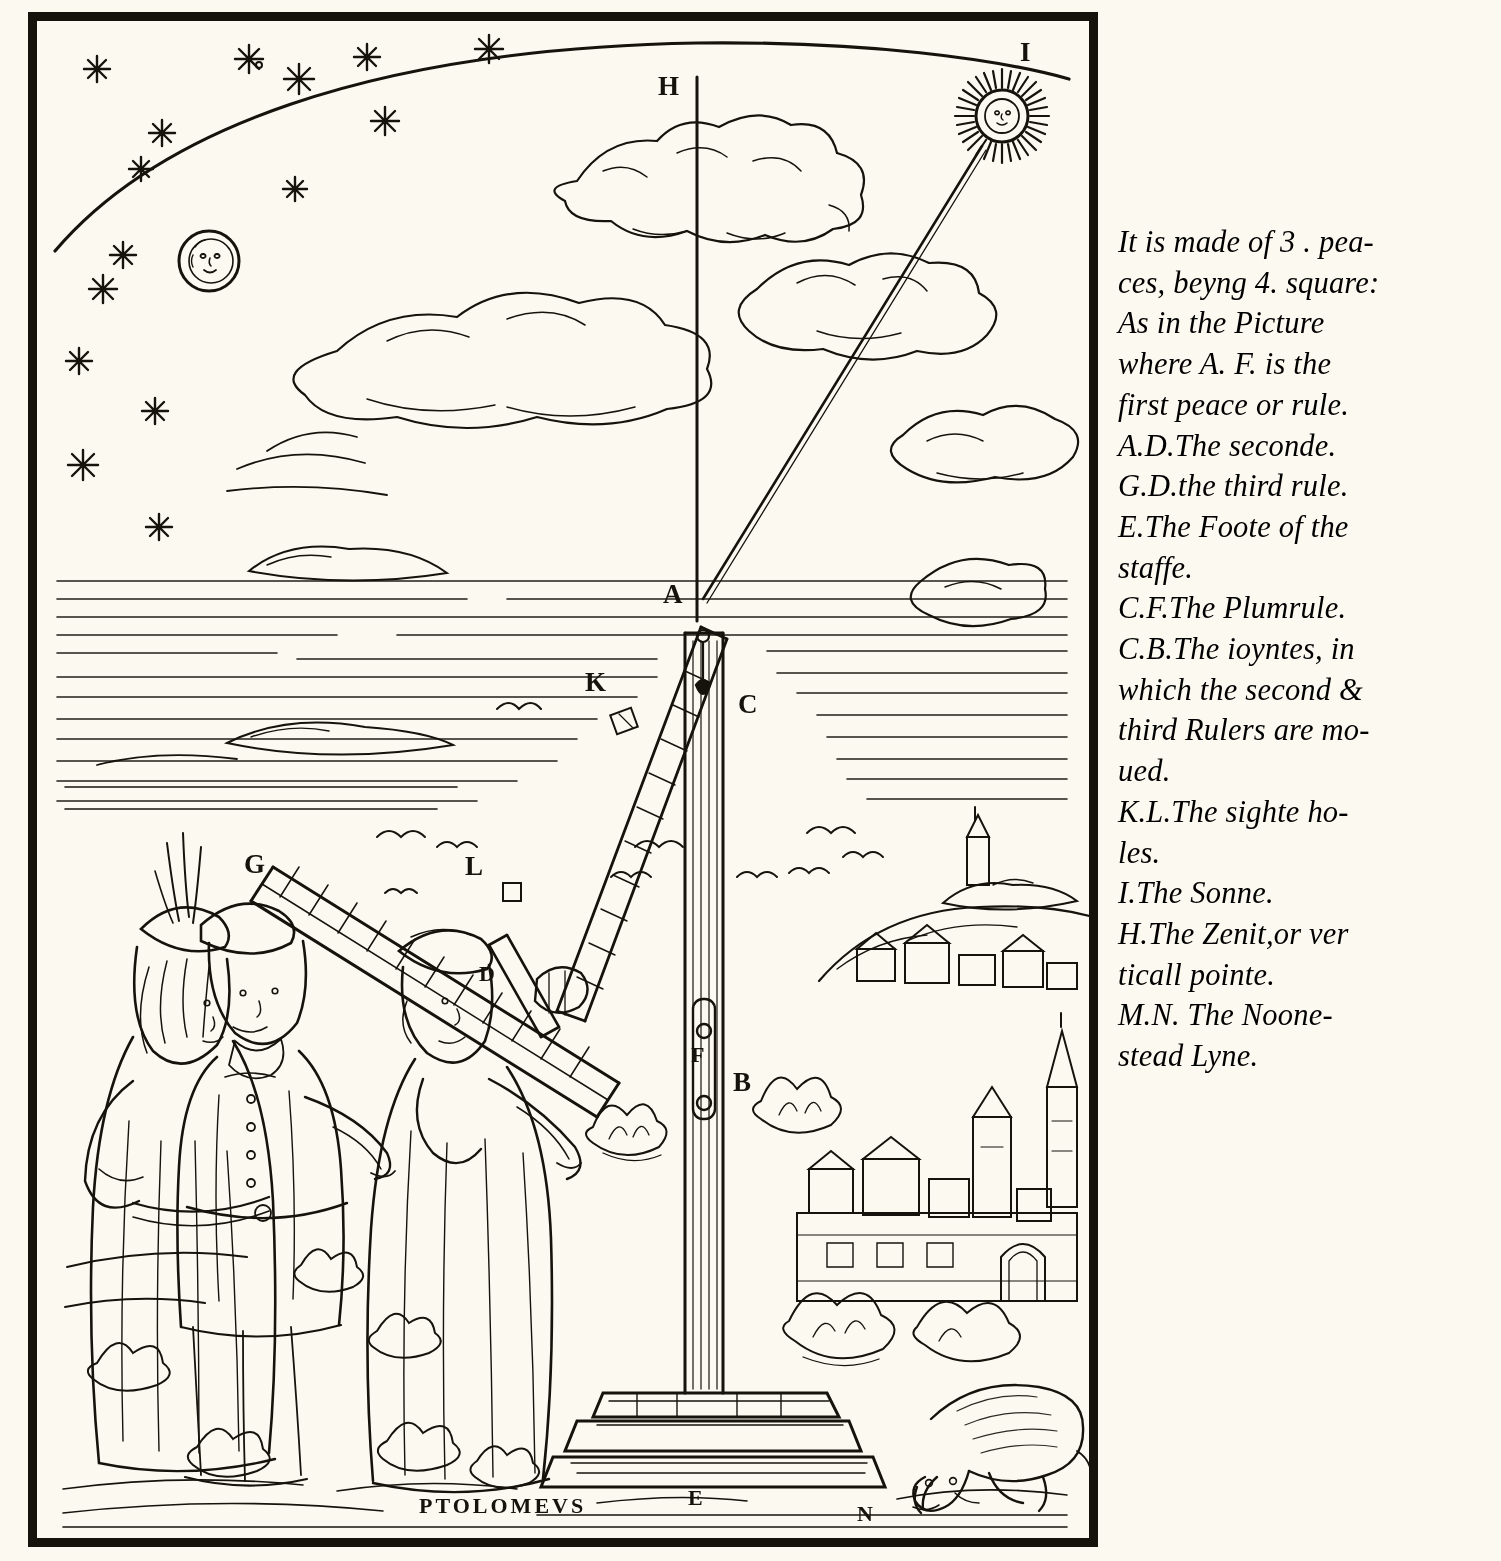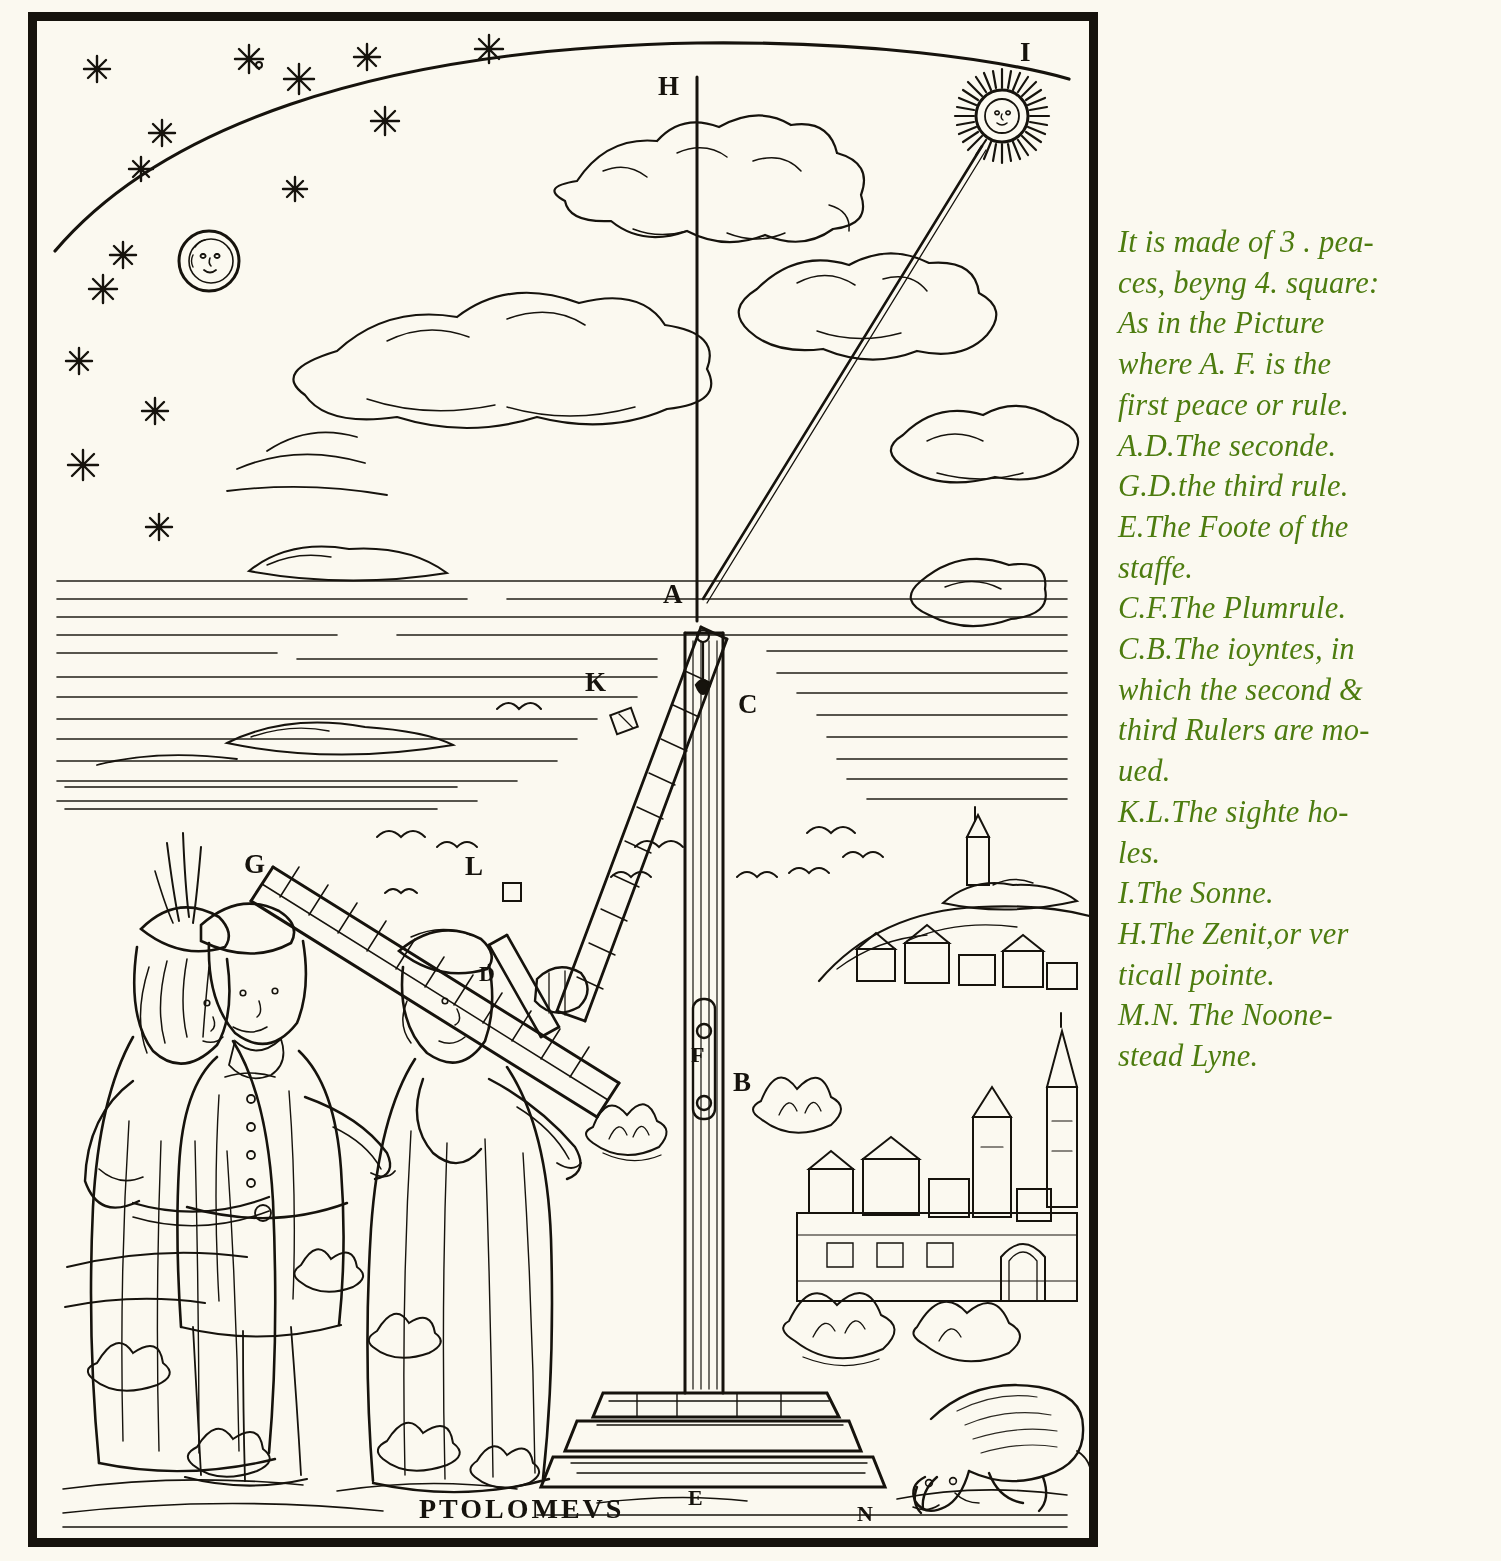--- a/index.html
+++ b/index.html
@@ -48,38 +48,38 @@
     position: absolute;
     font-family: "Liberation Serif", serif;
     font-weight: bold;
     color: #16130d;
     font-size: 27px;
     letter-spacing: 0.5px;
     line-height: 1;
   }
   .plab.small { font-size: 22px; }
   .plab.title {
-    font-size: 28px;
+    font-size: 22px;
     letter-spacing: 3px;
   }
 
   
   .legend {
     position: absolute;
     left: 1118px;
     top: 222px;
     width: 362px;
   }
   .legend p {
     margin: 0;
     font-family: "Liberation Serif", serif;
     font-style: italic;
     font-size: 30.5px;
     line-height: 1.335;
-    color: #4d7c0f;
+    color: #000000;
     letter-spacing: 0.2px;
     text-indent: 0;
     white-space: pre-wrap;
   }
   .legend p.block { margin-bottom: 0; }
 </style>
 </head>
 <body>
 
 <div class="page">

